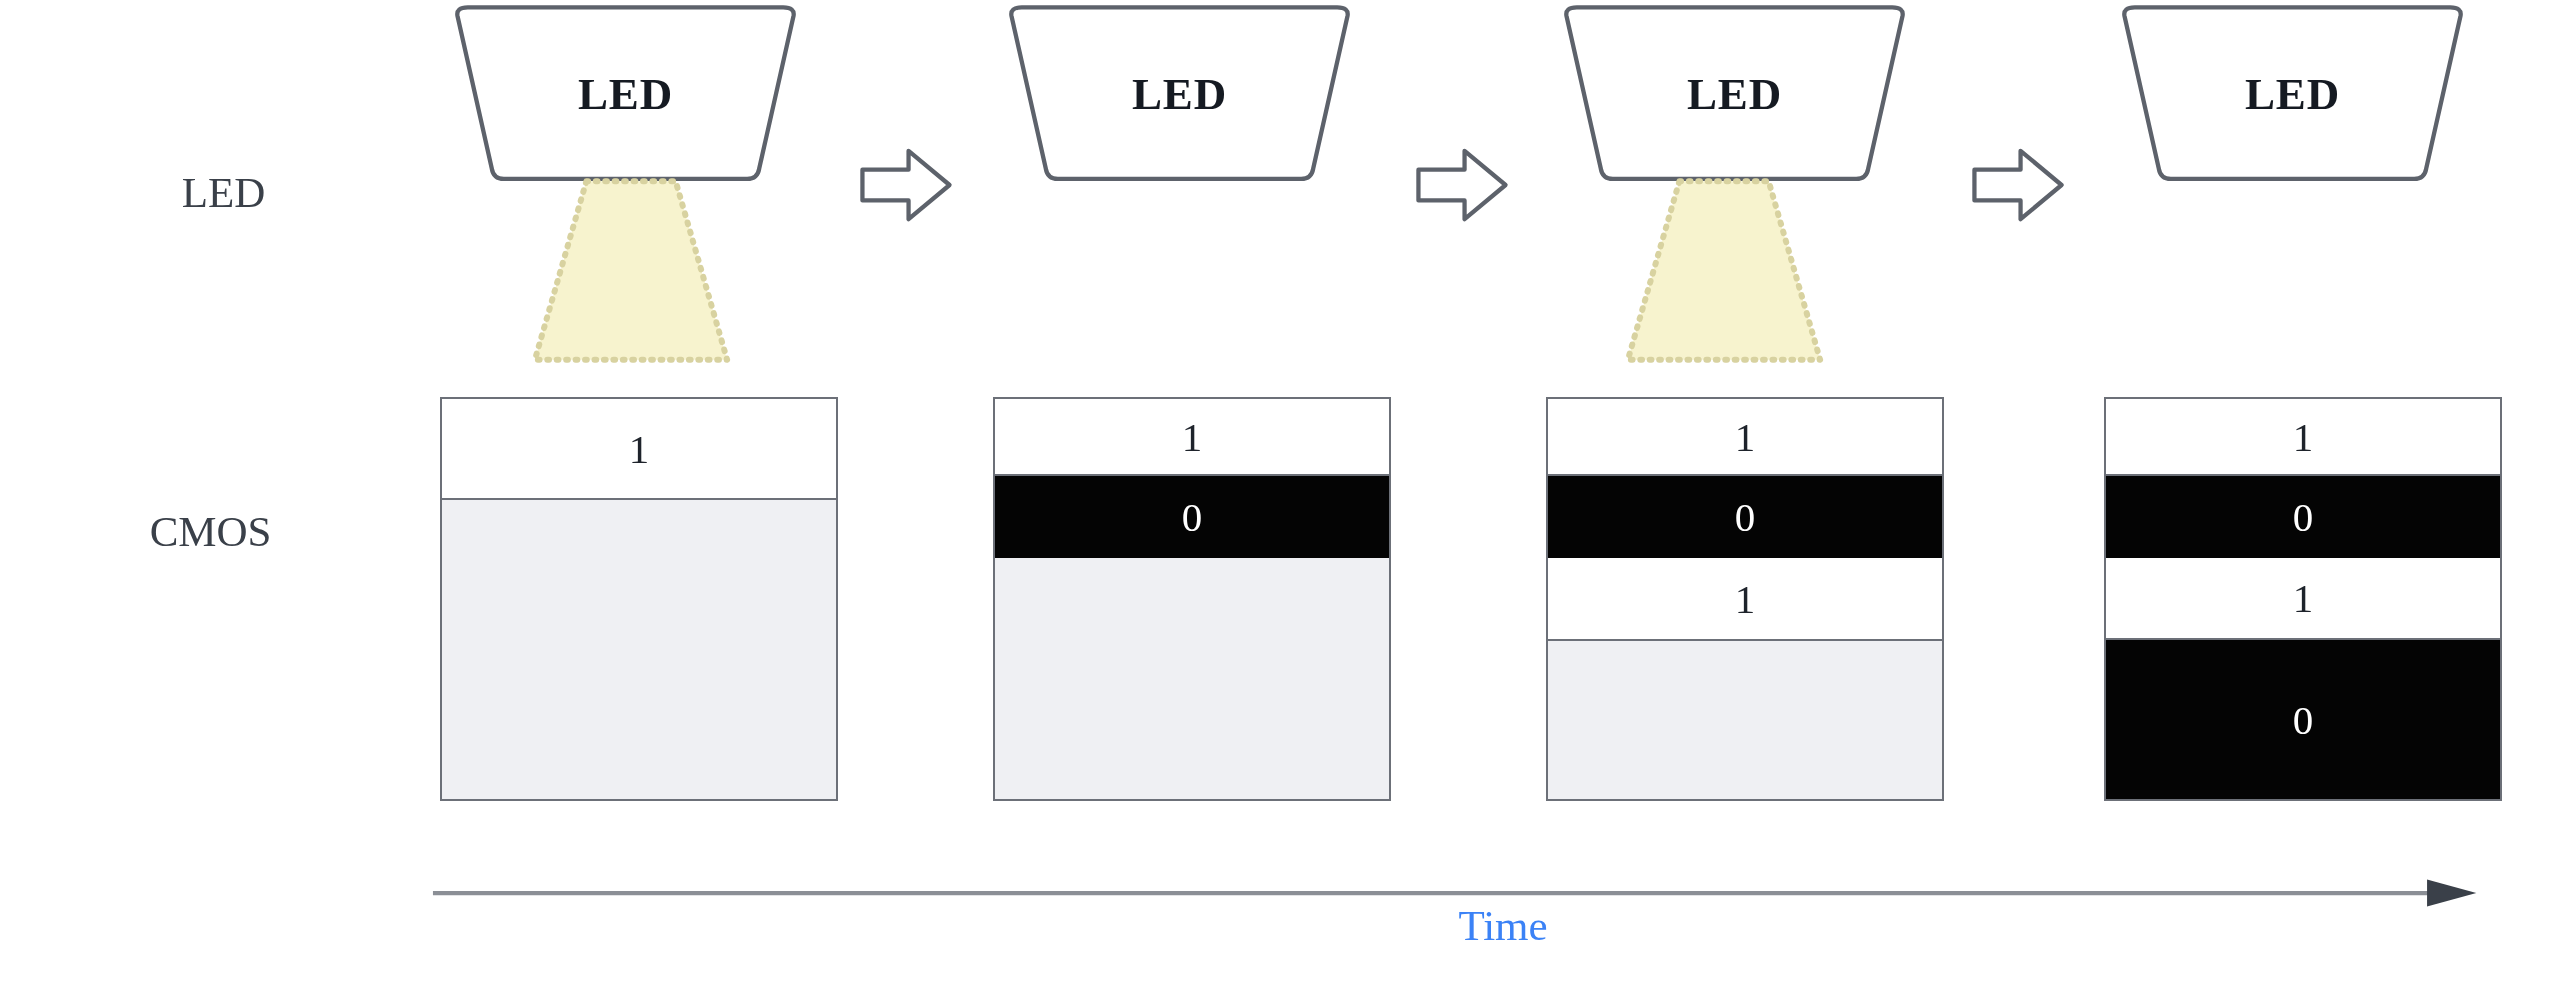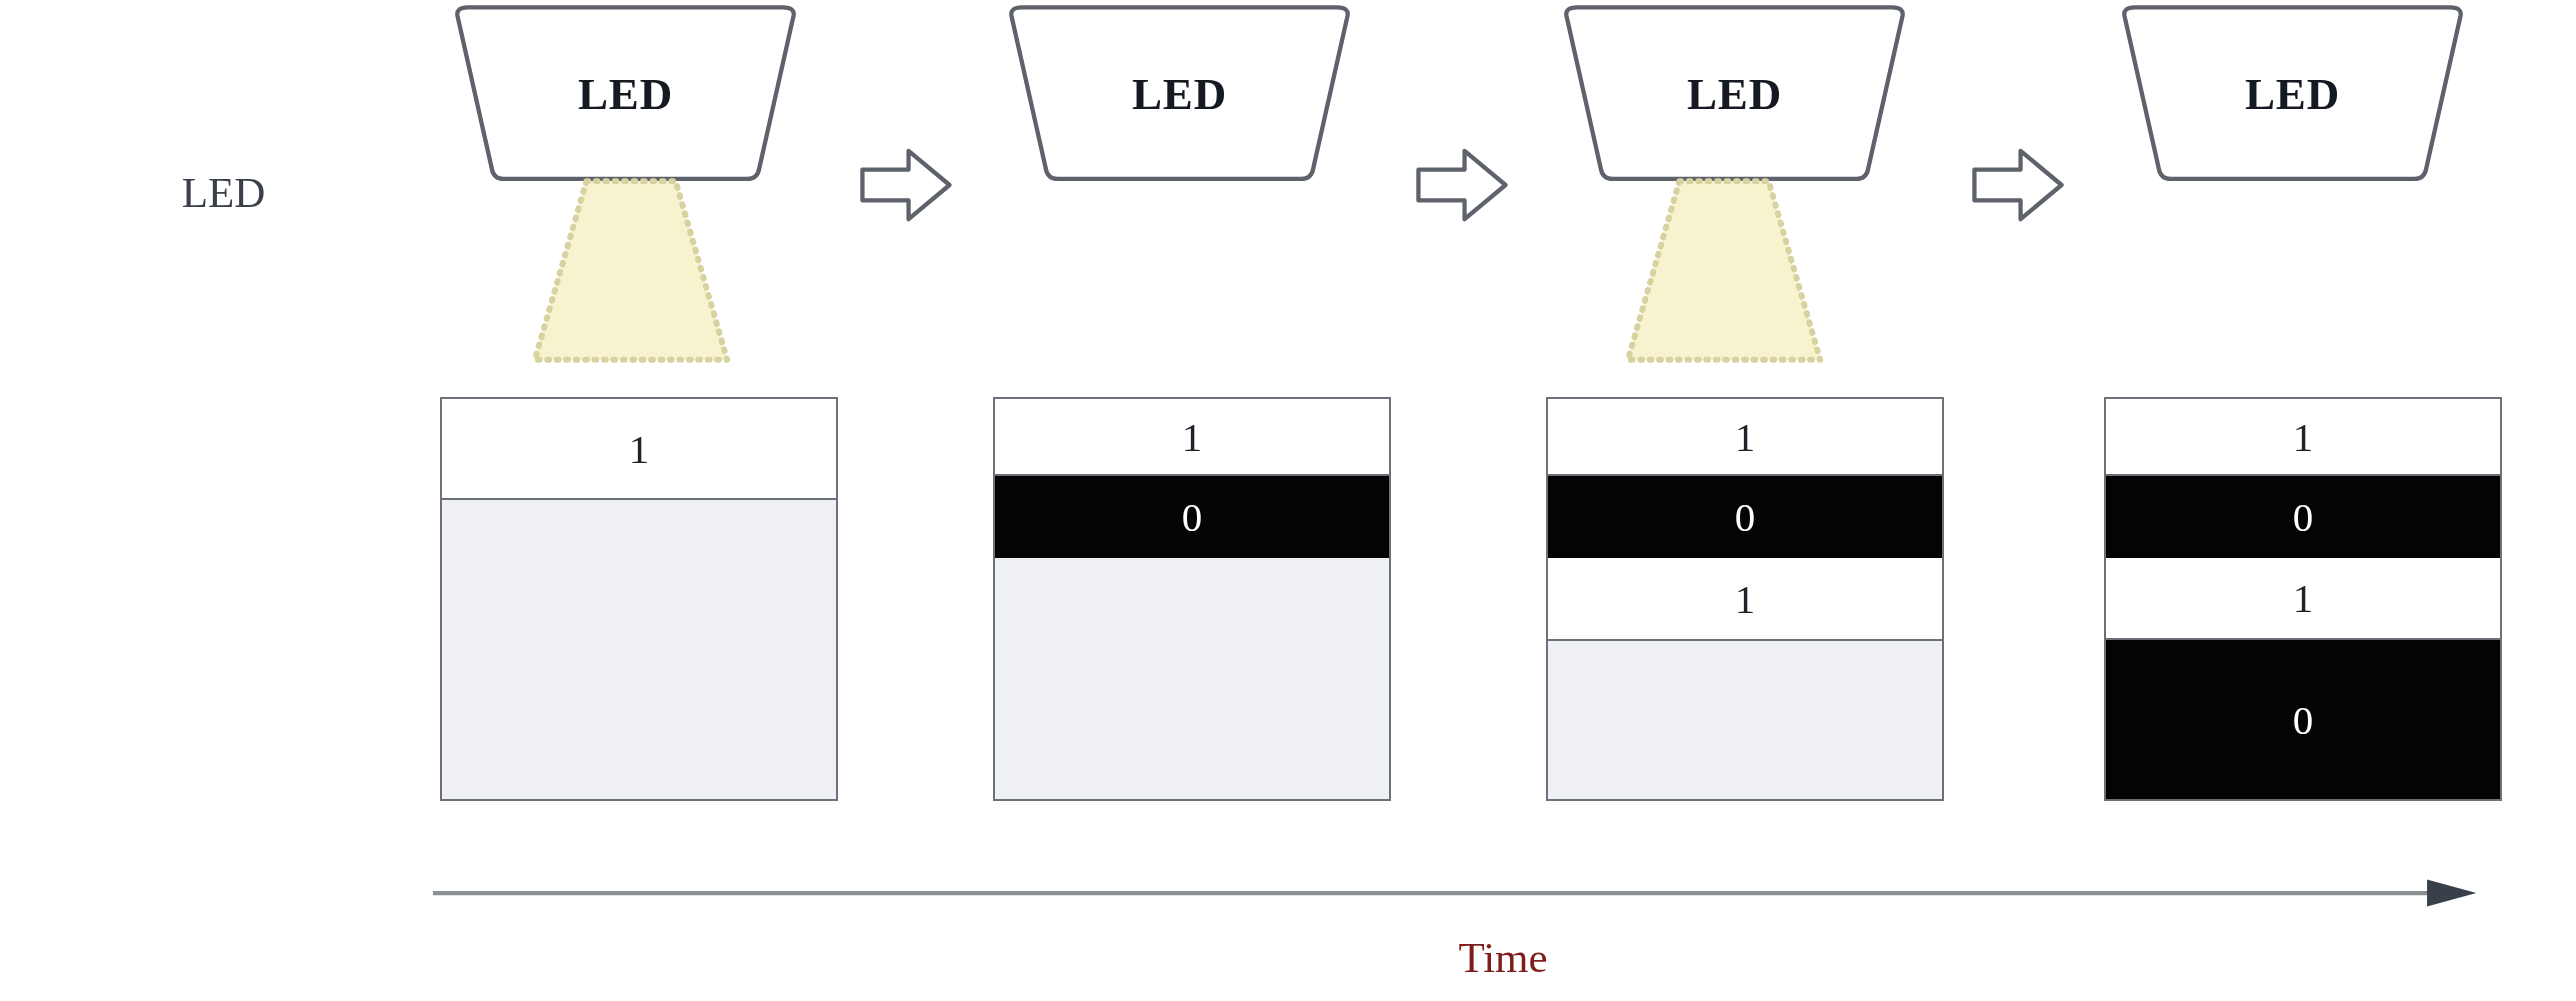--- a/index.html
+++ b/index.html
@@ -39,32 +39,33 @@
         box-sizing:border-box;font-size:41px;
         font-family:"Liberation Serif","DejaVu Serif",serif;}
   .srow.one{background:#ffffff;color:#1e232b;border-bottom:2.6px solid #6c7078;}
   .srow.zero{background:#040404;color:#ffffff;}
   .srow.blank{background:#eff0f3;flex:1 1 auto;border-top:0;}
   .srow.last-border{border-bottom:2.6px solid #6c7078;}
 
   
   #time-axis{position:absolute;left:421px;top:876px;width:2069px;height:34px;}
   #time-axis svg{position:absolute;left:0;top:0;width:2069px;height:34px;}
-  #time-label{position:absolute;left:1340px;top:933px;width:326px;
-              text-align:center;font-size:43px;color:#7f1d1d;
+  #time-label{position:absolute;left:1340px;top:901px;width:326px;
+              text-align:center;font-size:43px;color:#3b82f6;
               font-family:"Liberation Serif","DejaVu Serif",serif;}
 </style>
 </head>
 <body>
 
 <div class="stage">
 
   <div class="row-label" id="label-led">LED</div>
 
   <div class="row-label" id="label-cmos">
+    <span>CMOS</span>
   </div>
 
   <div class="led-lamp" style="left:445px;top:4.3px;">
     <svg viewBox="0 0 420 210">
       <path d="M 14 14 Q 12 4 26 4 L 394 4 Q 408 4 406 14 L 366 192 Q 364 204 352 204 L 68 204 Q 56 204 54 192 Z" fill="#ffffff" stroke="#5d626b" stroke-width="5" stroke-linejoin="round"></path>
     </svg>
     <div class="led-text">LED</div>
   </div>
   <div class="beam" style="left:528px;top:176px;">
     <svg viewBox="0 0 240 220">

